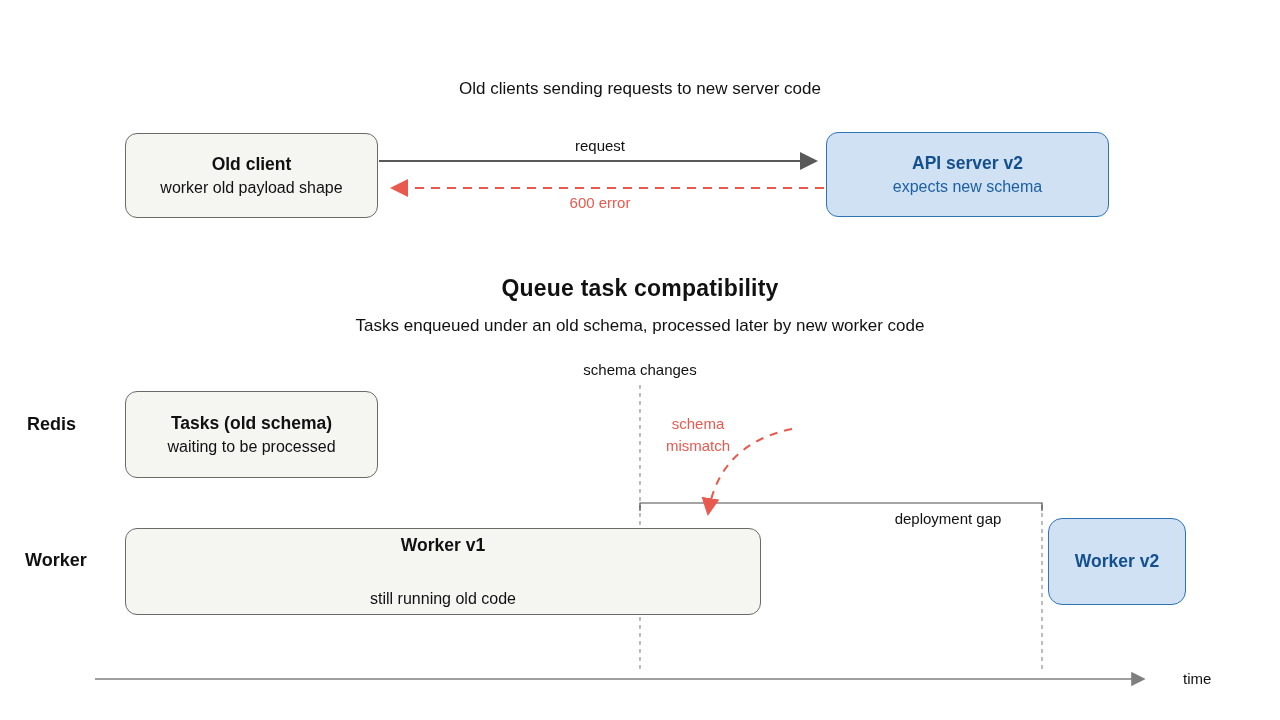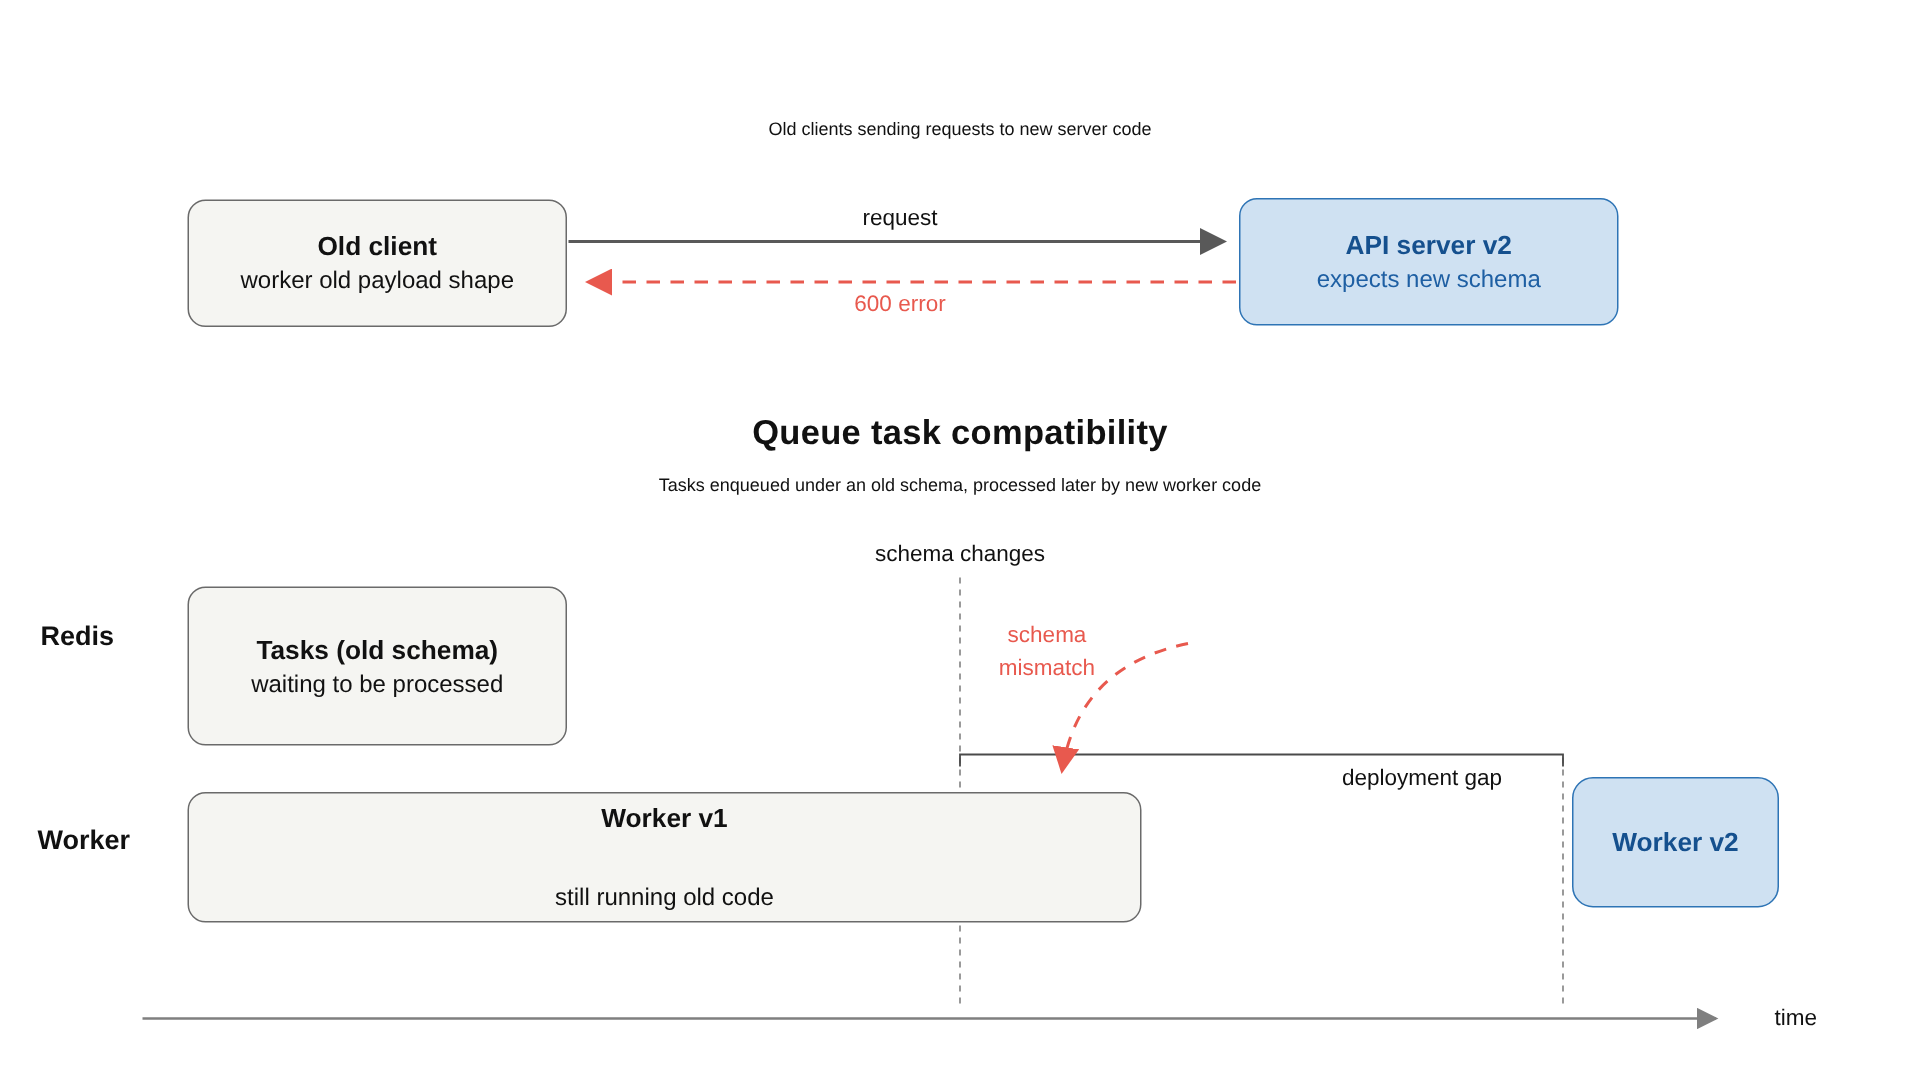--- a/index.html
+++ b/index.html
@@ -9,21 +9,21 @@
     font-family:"Liberation Sans","DejaVu Sans",sans-serif;
     color:var(--text,#111111);
   }
   .layer{position:absolute;left:0;top:0;}
   .section-title{
     position:absolute;width:100%;text-align:center;
     font-size:23px;font-weight:bold;letter-spacing:.2px;
   }
   .section-sub{
     position:absolute;width:100%;text-align:center;
-    font-size:12px;color:var(--text,#151515);
+    font-size:17px;color:var(--text,#151515);
   }
   .box{
     position:absolute;display:flex;flex-direction:column;
     align-items:center;justify-content:center;text-align:right;
     border-radius:12px;box-sizing:border-box;padding:4px 24px;
   }
   .box.gray{
     background:var(--gray-box-fill,#f5f5f2);
     border:1px solid var(--gray-box-border,#6a6a6a);
   }
@@ -74,37 +74,37 @@
     <line x1="95" y1="679" x2="1144" y2="679" stroke="#7f7f7f" stroke-width="1.6" marker-end="url(#ah-axis)"></line>
   </svg>
 
   <div class="section-sub" style="top:79px;">Old clients sending requests to new server code</div>
 
   <div class="box gray" style="left:125px;top:133px;width:253px;height:85px;">
     <div class="box-title">Old client</div>
     <div class="box-sub">worker old payload shape</div>
   </div>
 
-  <div class="box blue" style="left:826px;top:132px;width:253px;height:85px;">
+  <div class="box blue" style="left:826px;top:132px;width:283px;height:85px;">
     <div class="box-title">API server v2</div>
     <div class="box-sub">expects new schema</div>
   </div>
 
   <div class="small-label centered" style="left:600px;top:137px;">request</div>
   <div class="small-label centered red-label" style="left:600px;top:194px;">600 error</div>
 
   <div class="section-title" style="top:275px;">Queue task compatibility</div>
   <div class="section-sub" style="top:316px;">Tasks enqueued under an old schema, processed later by new worker code</div>
 
   <div class="small-label centered" style="left:640px;top:361px;">schema changes</div>
 
   <div class="lane-label" style="left:27px;top:414px;">Redis</div>
   <div class="lane-label" style="left:25px;top:550px;">Worker</div>
 
-  <div class="box gray" style="left:125px;top:391px;width:253px;height:106px;">
+  <div class="box gray" style="left:125px;top:391px;width:253px;height:87px;">
     <div class="box-title">Tasks (old schema)</div>
     <div class="box-sub">waiting to be processed</div>
   </div>
 
 
   <div class="small-label centered red-label two-line" style="left:698px;top:413px;">schema
 mismatch</div>
 
   <div class="small-label centered" style="left:948px;top:510px;">deployment gap</div>
 

